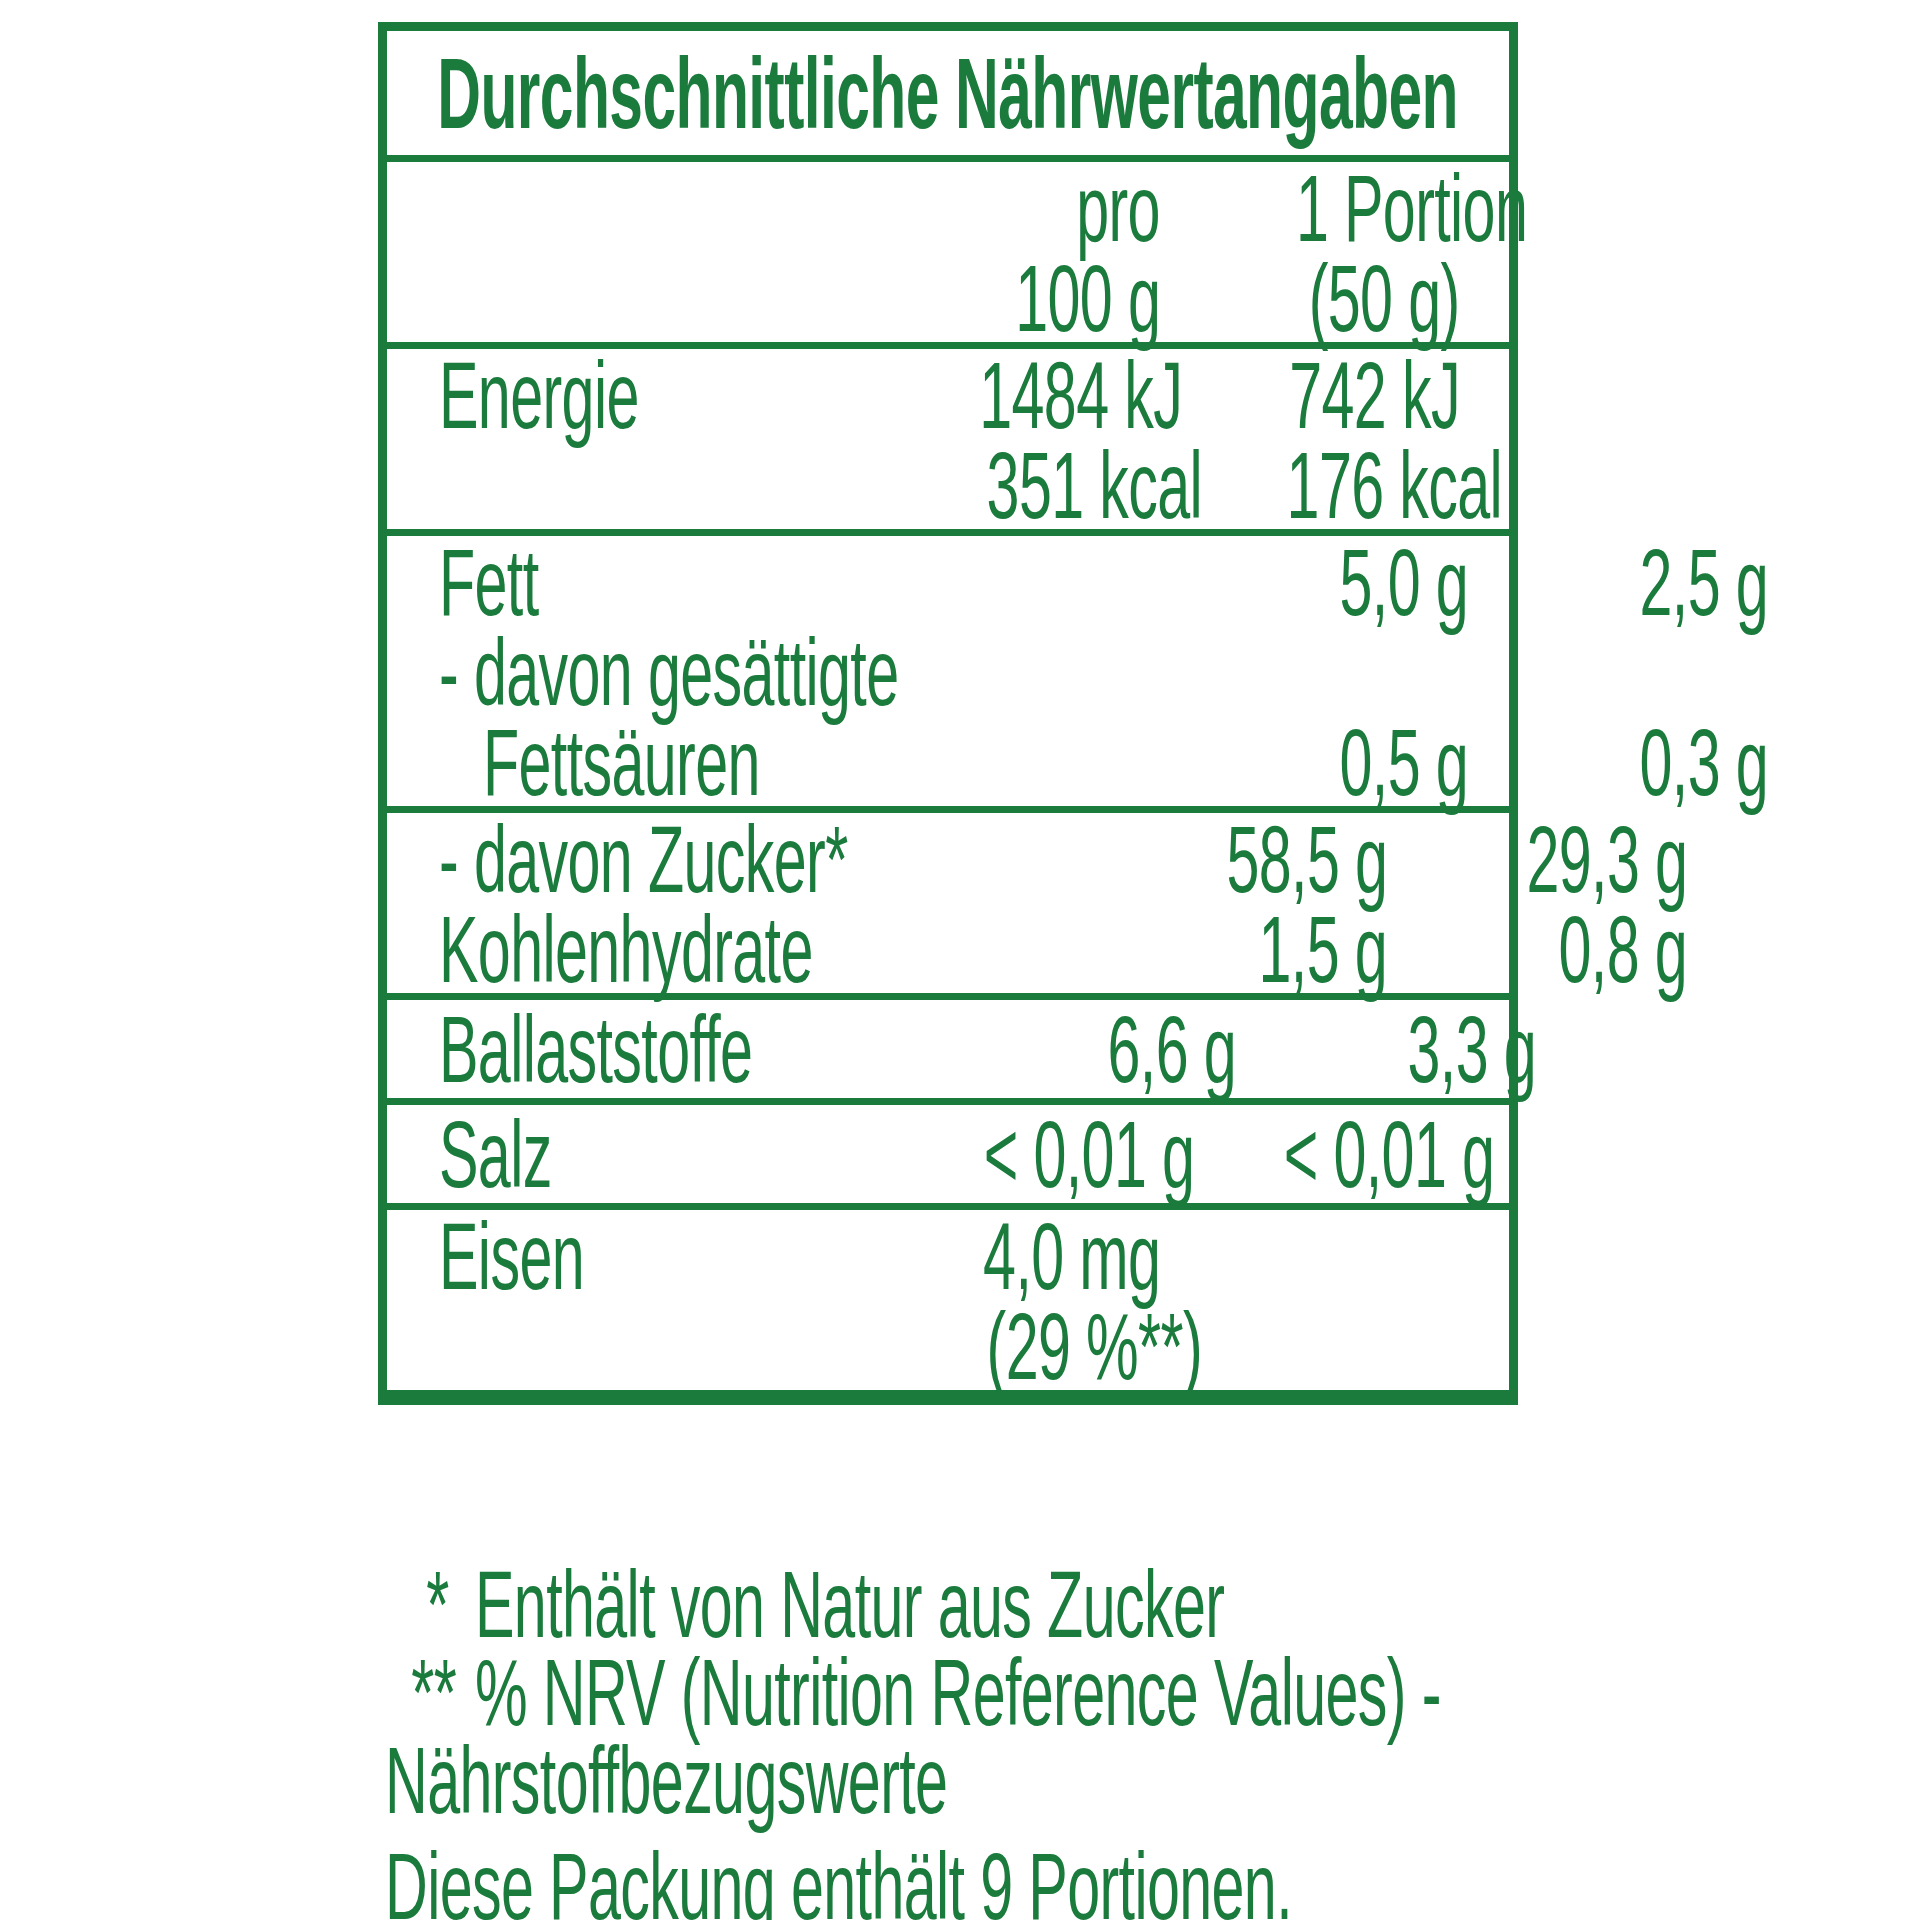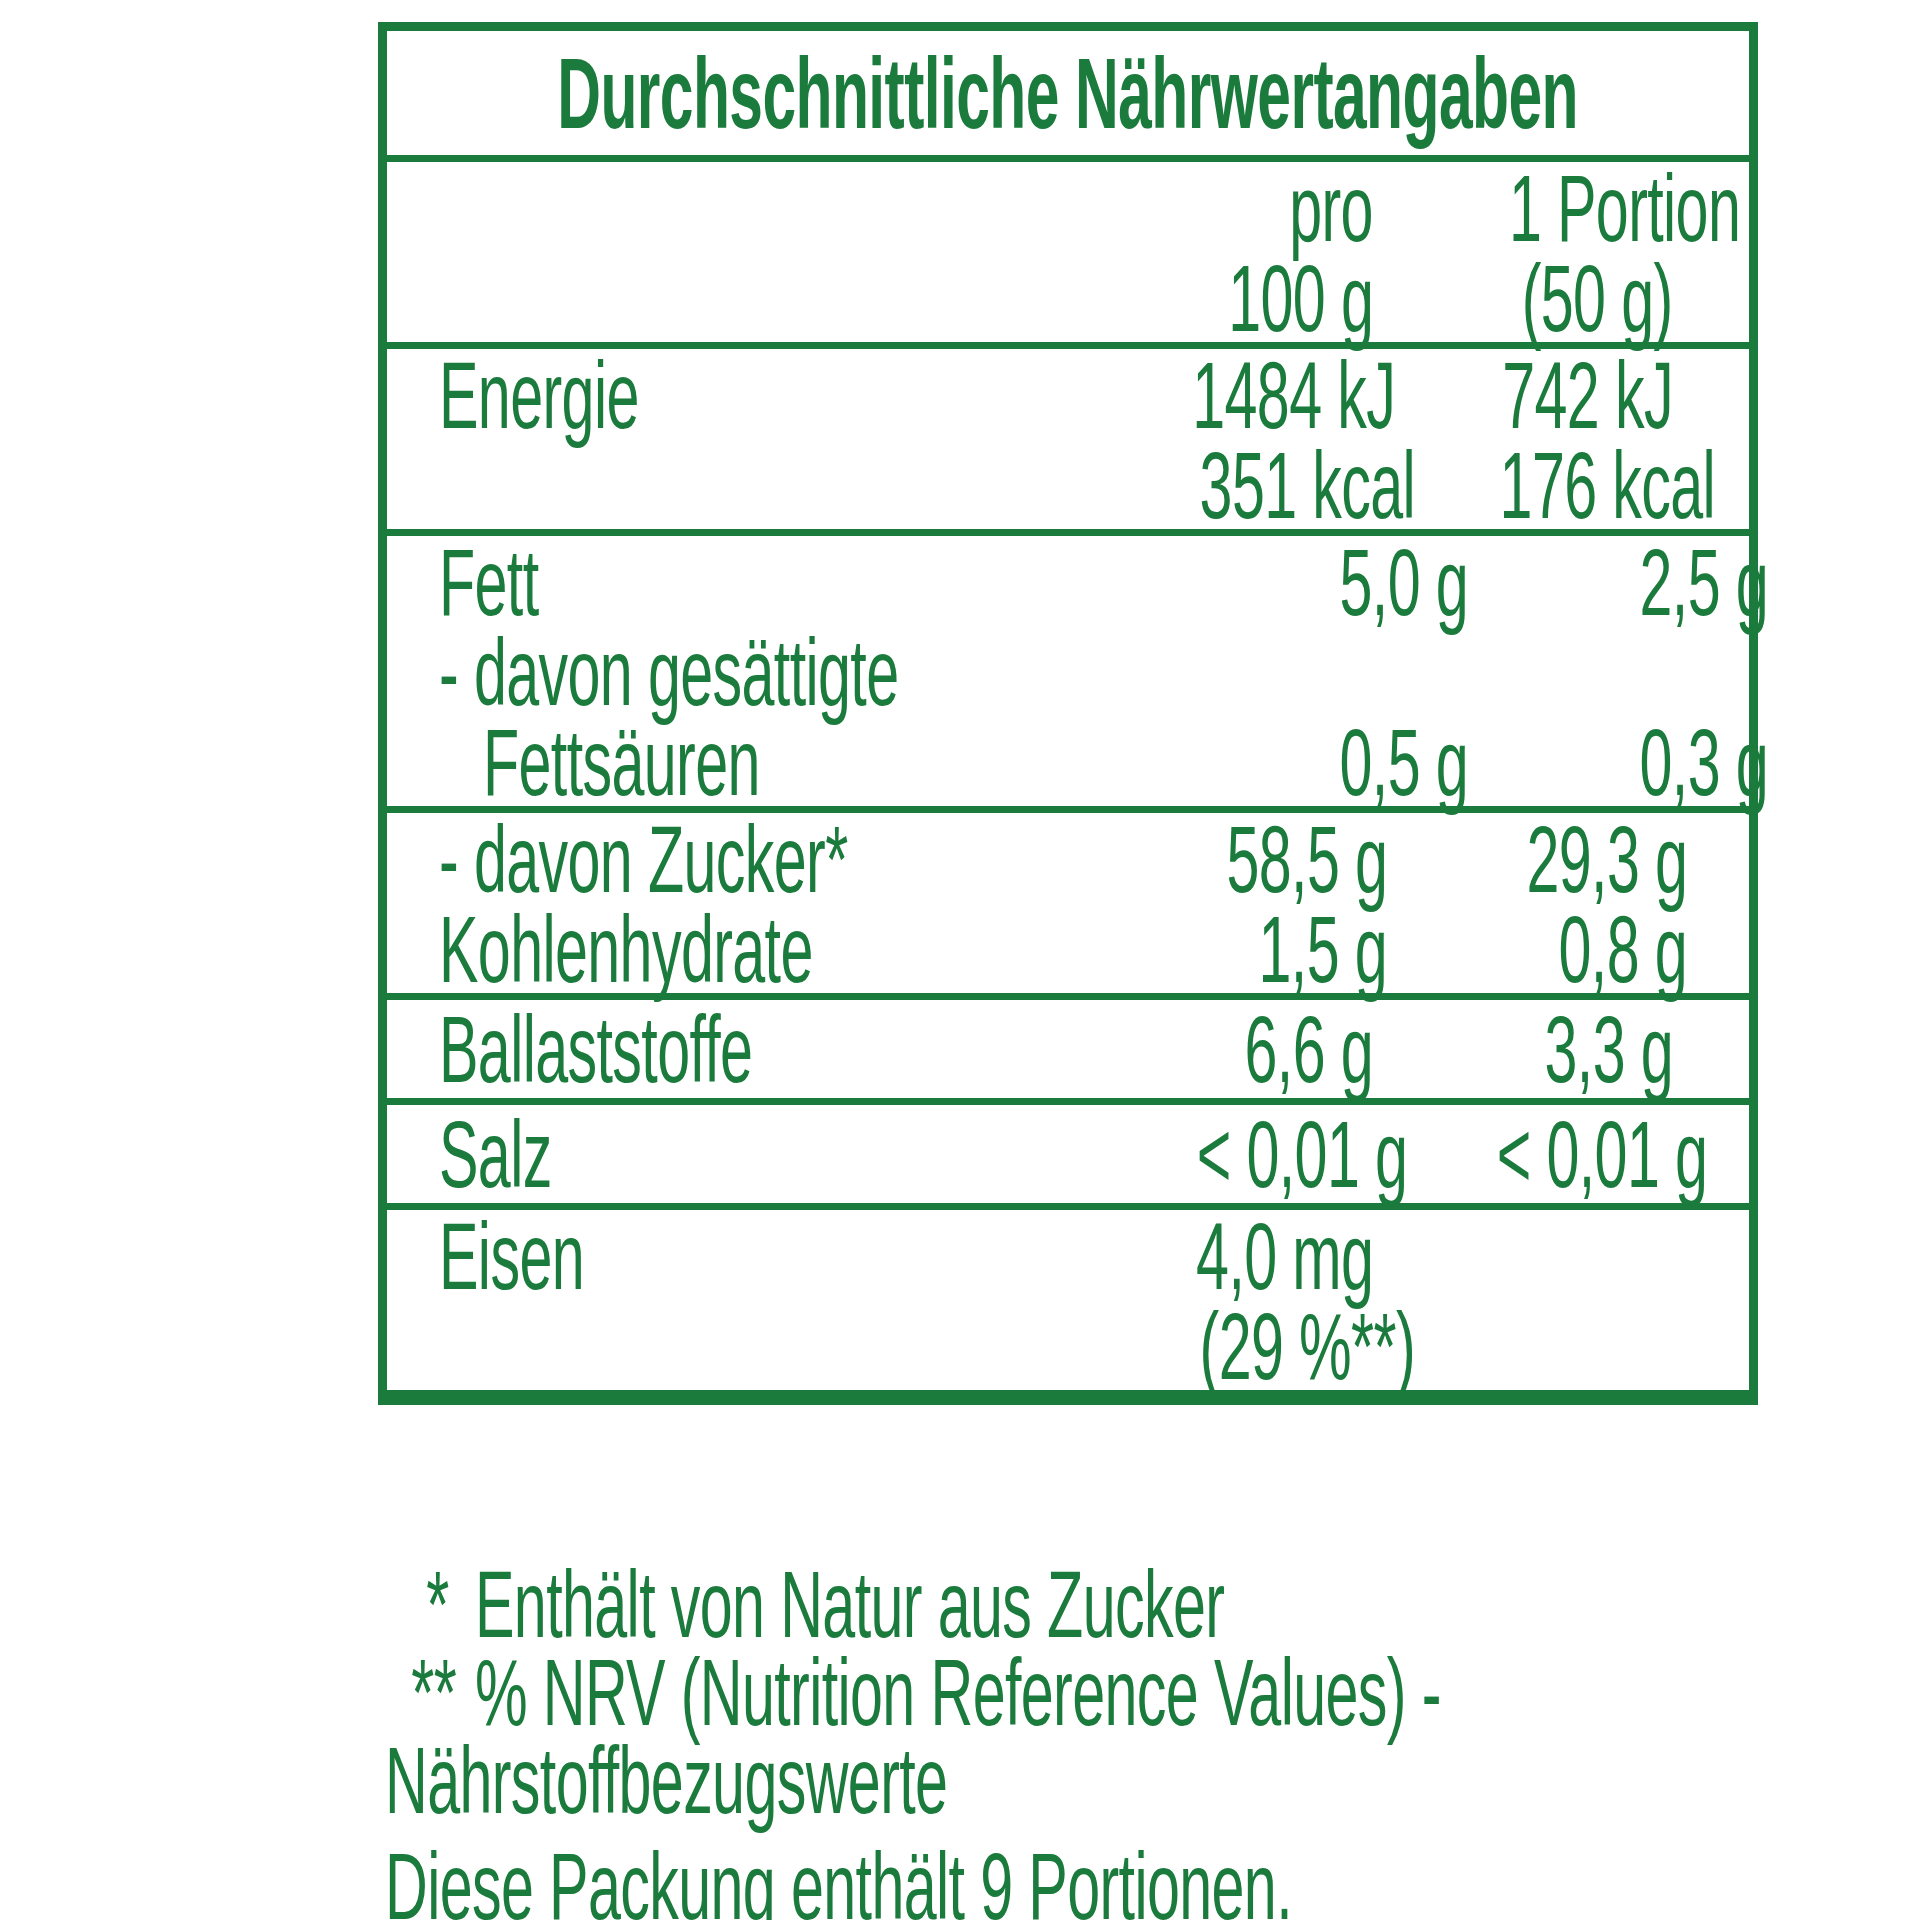--- a/index.html
+++ b/index.html
@@ -17,37 +17,37 @@
   }
   
   .cx{display:inline-block;white-space:nowrap;letter-spacing:-1px;}
   .ox-l{transform:scaleX(0.63);transform-origin:0 50%;}
   .ox-r{transform:scaleX(0.63);transform-origin:100% 50%;}
   .ox-c{transform:scaleX(0.60);transform-origin:50% 50%;}
 
   .ntable{
     position:absolute;
     left:378px;top:22px;
-    width:1380px;
+    width:1140px;
     border:9px solid var(--green);
     border-bottom-width:15px;
     background:var(--bg);
     font-size:94px;
   }
   .title-row{
     height:124px;
     display:flex;align-items:center;justify-content:center;
     font-size:101px;
     font-weight:bold;
     white-space:nowrap;
   }
   .trow{
     display:grid;
     grid-template-columns:1fr 300px 300px;
-    padding-right:76px;
+    padding-right:49px;
     border-top:7px solid var(--green);
   }
   .cell{overflow:visible;}
   .cell.num{text-align:right;}
   .line{height:90px;line-height:93px;white-space:nowrap;}
   .trow.single .line{height:98px;line-height:100px;}
   .label-cell .line{padding-left:52px;}
   .label-cell .line.indent{padding-left:96px;}
 
   .footnotes{

